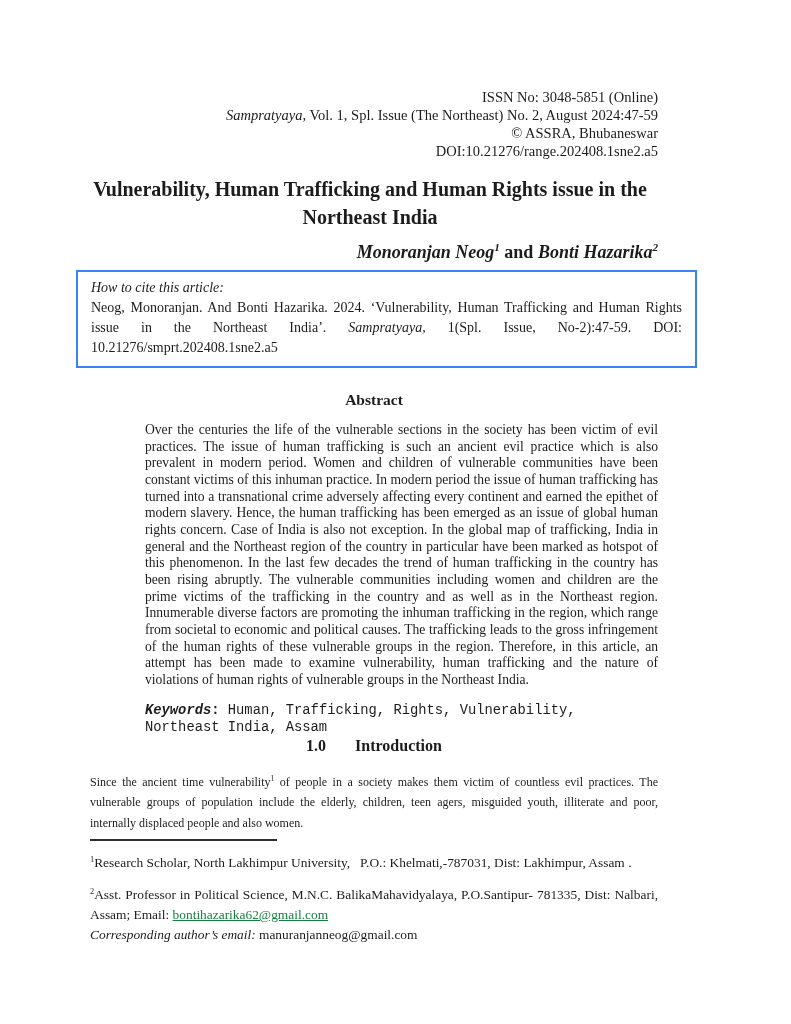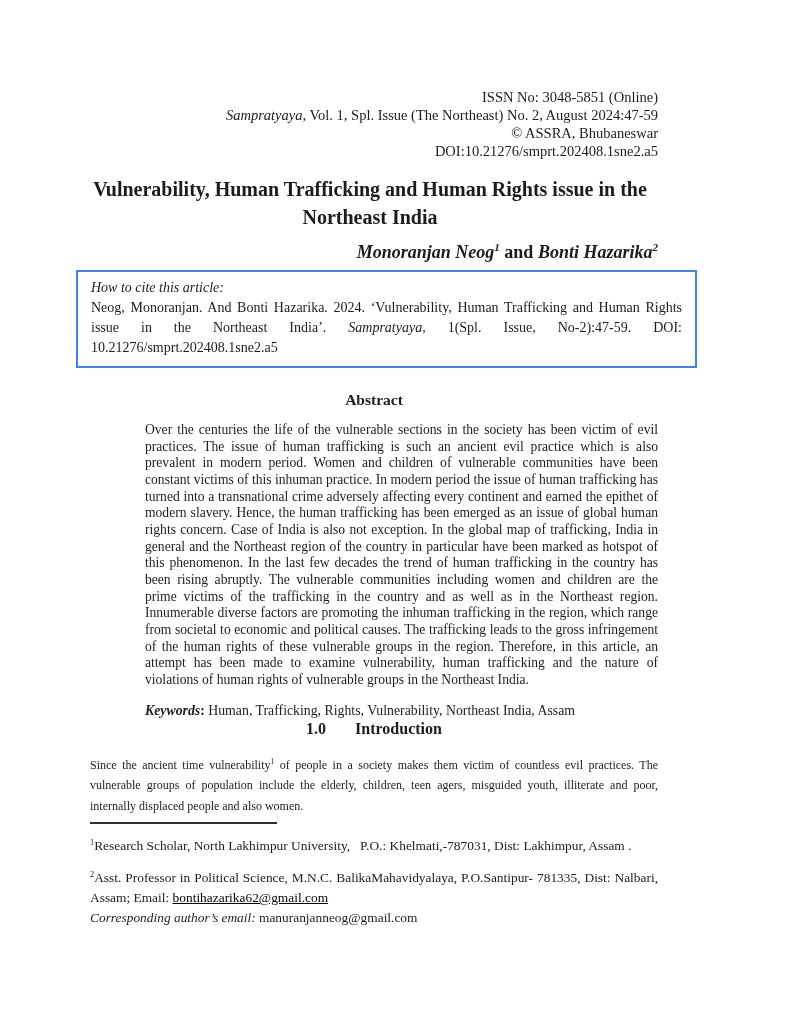--- a/index.html
+++ b/index.html
@@ -41,21 +41,21 @@
     margin-top:22px;text-align:center;
     font-size:15.5px;font-weight:bold;line-height:20px;
   }
   .abstract{
     margin:12px 0 0 55px;
     font-size:13.6px;line-height:16.65px;
     text-align:justify;
   }
   .keywords{
     margin:13px 0 0 55px;
-    font-size:13.8px;line-height:17px;
+    font-size:13.8px;line-height:17px;font-family:Liberation Mono, monospace;
   }
   .keywords .kw-label{font-weight:bold;font-style:italic;}
   .keywords .kw-colon{font-weight:bold;}
   .sec-heading{
     text-align:center;
     font-size:16px;font-weight:bold;line-height:20px;
   }
   .sec-heading .sec-title{margin-left:29px;}
   .intro{
     margin:16px 0 0 0;
@@ -77,21 +77,21 @@
 </style>
 </head>
 <body>
 
 <div class="sheet">
 
   <div class="hdr">
     <div>ISSN No: 3048-5851 (Online)</div>
     <div><span class="it">Sampratyaya,</span><span> Vol. 1, Spl. Issue (The Northeast) No. 2, August 2024:47-59</span></div>
     <div>© ASSRA, Bhubaneswar</div>
-    <div>DOI:10.21276/smprt.202408.1sne2.a5</div>
+    <div>DOI:10.21276/range.202408.1sne2.a5</div>
   </div>
 
   <h1 class="title">Vulnerability, Human Trafficking and Human Rights issue in the Northeast India</h1>
 
   <div class="authors">
     <span class="bi">Monoranjan Neog</span><sup>1</sup><span> and </span><span class="bi">Bonti  Hazarika</span><sup>2</sup>
   </div>
 
   <div class="citebox">
     <div class="cite-label">How to cite this article:</div>
@@ -114,20 +114,20 @@
     <span>Since the ancient time vulnerability</span><sup>1</sup><span> of people in a society makes them victim of countless evil practices. The vulnerable groups of population include the elderly, children, teen agers, misguided youth, illiterate and poor, internally displaced people and also women.</span>
   </p>
 
   <div class="fn-rule"></div>
 
   <div class="fn fn1">
     <sup>1</sup><span class="fn-text">Research Scholar, North Lakhimpur University,   P.O.: Khelmati,-787031, Dist: Lakhimpur, Assam .</span>
   </div>
 
   <div class="fn fn2">
-    <sup>2</sup><span>Asst. Professor in Political Science, M.N.C. BalikaMahavidyalaya, P.O.Santipur- 781335, Dist: Nalbari, Assam; Email: </span><a class="email" href="#" style="color: #000000; margin-top: 12px;">bontihazarika62@gmail.com</a>
+    <sup>2</sup><span>Asst. Professor in Political Science, M.N.C. BalikaMahavidyalaya, P.O.Santipur- 781335, Dist: Nalbari, Assam; Email: </span><a class="email" href="#" style="color: #15803d; margin-top: 12px;">bontihazarika62@gmail.com</a>
   </div>
 
   <div class="fn corr">
     <span class="it">Corresponding author’s email:</span><span> manuranjanneog@gmail.com</span>
   </div>
 
 </div>
 
 </body></html>

